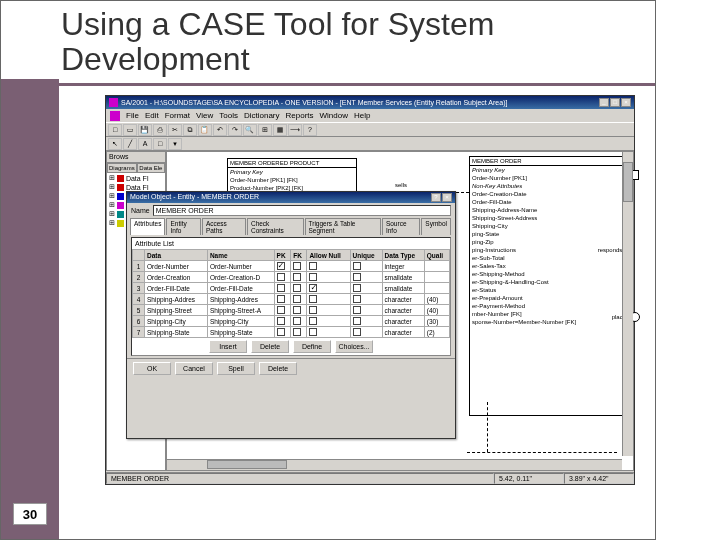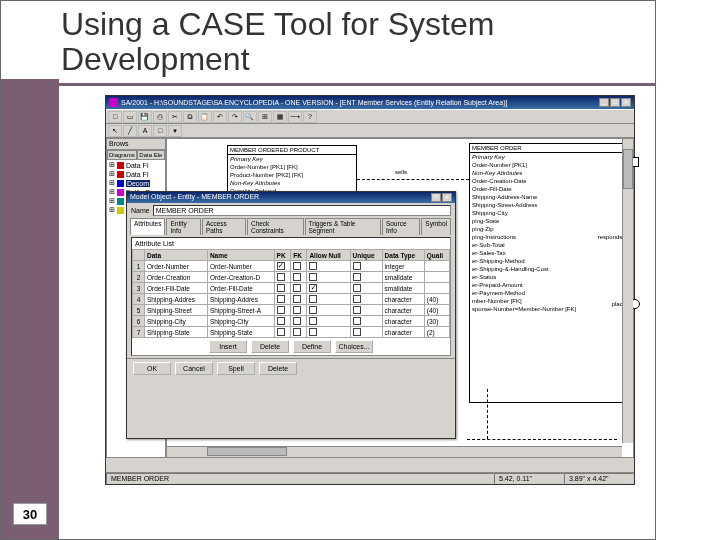--- a/index.html
+++ b/index.html
@@ -82,20 +82,32 @@
   <div class="app">
     <div class="titlebar">
       <div class="icon"></div>
       <span>SA/2001 - H:\SOUNDSTAGE\SA ENCYCLOPEDIA - ONE VERSION - [ENT Member Services (Entity Relation Subject Area)]</span>
       <div class="winbtns">
         <div class="winbtn">_</div>
         <div class="winbtn">□</div>
         <div class="winbtn">×</div>
       </div>
     </div>
+    <div class="menubar">
+      <div class="icon"></div>
+      <span>File</span>
+      <span>Edit</span>
+      <span>Format</span>
+      <span>View</span>
+      <span>Tools</span>
+      <span>Dictionary</span>
+      <span>Reports</span>
+      <span>Window</span>
+      <span>Help</span>
+    </div>
     <div class="toolbar">
       <div class="tbtn">□</div>
       <div class="tbtn">▭</div>
       <div class="tbtn">💾</div>
       <div class="tbtn">⎙</div>
       <div class="tbtn">✂</div>
       <div class="tbtn">⧉</div>
       <div class="tbtn">📋</div>
       <div class="tbtn">↶</div>
       <div class="tbtn">↷</div>

